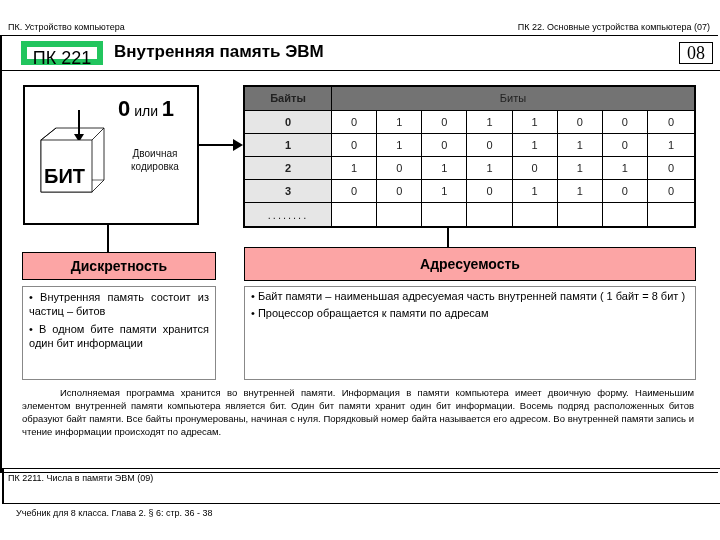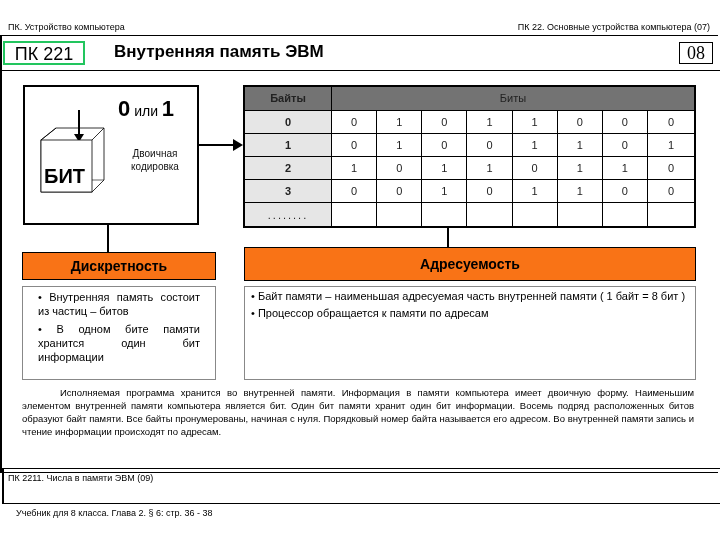--- a/index.html
+++ b/index.html
@@ -2,40 +2,40 @@
 <html><head>
 <meta charset="utf-8">
 <style>
   html, body { margin:0; padding:0; background:#fff; }
   body { width:720px; height:540px; position:relative; overflow:hidden; font-family:"Liberation Sans", sans-serif; color:#000; }
   .abs { position:absolute; }
   .top-left-crumb { left:8px; top:22px; font-size:9px; }
   .top-right-crumb { right:10px; top:22px; font-size:9px; }
   .frame { left:0; top:35px; width:718px; height:438px; border:1px solid #000; border-left:2px solid #000; border-right:none; box-sizing:border-box; }
   .header-line { left:0; top:70px; width:720px; height:0; border-top:1px solid #000; }
-  .code-box { left:3px; top:41px; width:82px; height:24px; border:2px solid #22c55e; box-sizing:border-box; font-size:18px; text-align:center; line-height:23px; }
+  .code-box { left:21px; top:41px; width:82px; height:24px; border:6px solid #22c55e; box-sizing:border-box; font-size:18px; text-align:center; line-height:23px; }
   .page-title { left:114px; top:42px; font-size:17px; font-weight:bold; }
   .page-num { left:679px; top:42px; width:34px; height:22px; border:1px solid #000; box-sizing:border-box; font-family:"Liberation Serif", serif; font-size:18px; text-align:center; line-height:21px; }
 
   .bit-box { left:23px; top:85px; width:176px; height:140px; border:2px solid #000; box-sizing:border-box; }
   .bit-value { left:118px; top:96px; font-weight:bold; font-size:22px; }
   .bit-value small { font-weight:normal; font-size:14px; }
   .bit-enc { left:124px; top:147px; font-size:10px; color:#111; text-align:center; line-height:13px; width:62px; }
   .cube-label { left:44px; top:165px; font-size:20px; font-weight:bold; }
 
   table.mem { position:absolute; left:243px; top:85px; border-collapse:collapse; width:453px; height:143px; font-size:11px; }
   table.mem td { border:1px solid #000; text-align:center; color:#222; }
   table.mem { border:2px solid #000; }
   table.mem td.bh { background:#e6e6e6; font-weight:bold; width:84px; }
   table.mem tr.hdr td { background:#737373; }
   table.mem td.bits-h { font-weight:normal; }
 
   .conn { background:#000; }
-  .head-box { border:1px solid #000; background:#f97316; box-sizing:border-box; text-align:center; font-weight:bold; font-size:14px; }
-  .list-box { border:1px solid #888; box-sizing:border-box; font-size:11px; line-height:14px; padding:3px 15px; }
+  .head-box { border:1px solid #000; background:#fca5a5; box-sizing:border-box; text-align:center; font-weight:bold; font-size:14px; }
+  .list-box { border:1px solid #888; box-sizing:border-box; font-size:11px; line-height:14px; padding:3px 6px; }
   .list-box p { margin:0 0 4px 0; text-align:justify; }
 
   .para { left:22px; top:386px; width:672px; font-size:9.5px; line-height:13px; text-align:justify; text-indent:38px; }
   .foot-box { left:2px; top:468px; width:718px; height:36px; border-top:1px solid #000; border-bottom:1px solid #000; border-left:2px solid #000; box-sizing:border-box; }
   .foot-link { left:8px; top:473px; font-size:9px; }
   .textbook { left:16px; top:508px; font-size:9px; }
 </style>
 </head>
 <body>
 

